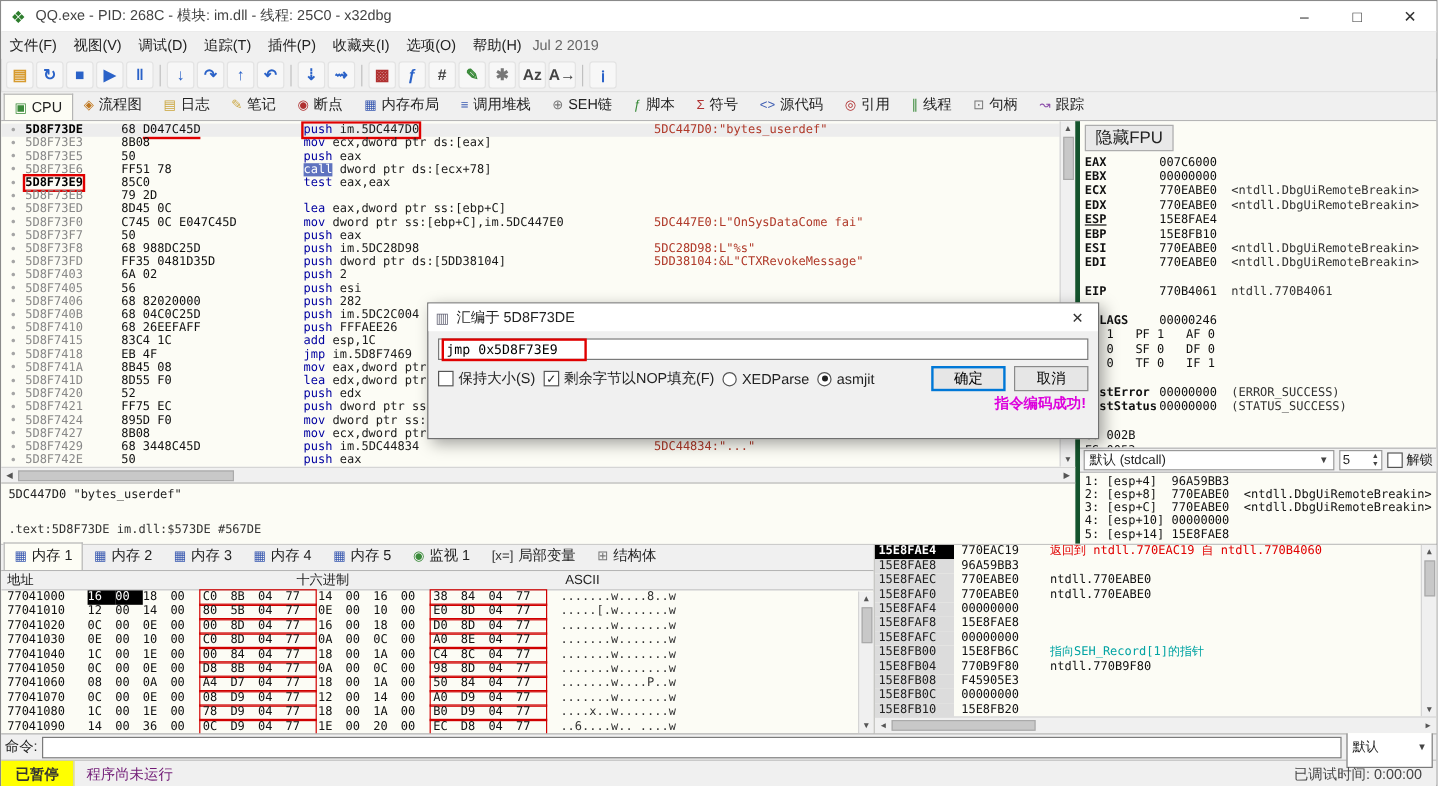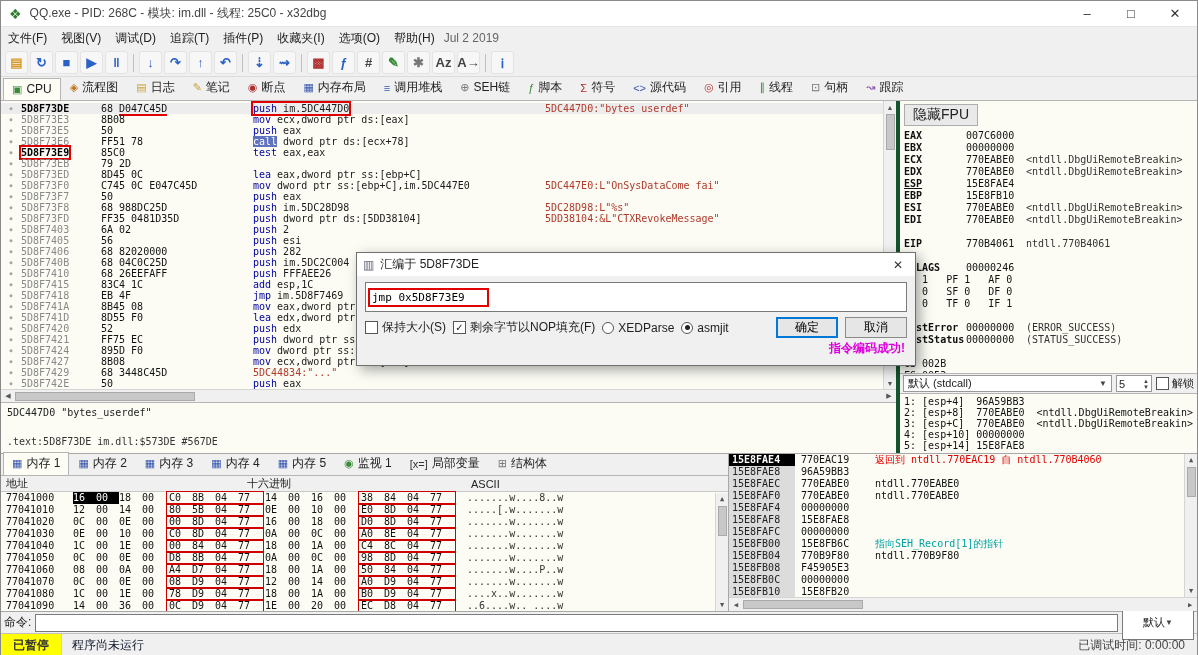--- a/index.html
+++ b/index.html
@@ -113,34 +113,34 @@
   .scmt{flex:1;padding-left:6px;padding-right:14px;overflow:hidden;color:#111;}
   .scmt.ret{color:#e00000;}
   .scmt.seh{color:#00a3a3;}
   .stack-vsb{bottom:14px;}
   .stackh{position:absolute;left:0;right:0;bottom:0;height:14px;}
 
   
   .cmdrow{height:22px;display:flex;align-items:center;border-top:1px solid #a8a8a8;background:#f0f0f0;padding:0 3px;gap:4px;}
   .cmdlabel{color:#222;}
   .cmdinput{flex:1;height:18px;background:#fff;border:1px solid #7a7a7a;font-family:"DejaVu Sans Mono",monospace;font-size:11px;padding:0 3px;}
-  .cmdsel{width:72px;height:18px;border:1px solid #7a7a7a;background:#fff;display:flex;align-items:center;justify-content:center;padding:16px 4px;font-size:11px;}
+  .cmdsel{width:72px;height:18px;border:1px solid #7a7a7a;background:#fff;display:flex;align-items:center;justify-content:space-between;padding:16px 4px;font-size:11px;}
 
   
   .statusbar{height:23px;display:flex;align-items:center;background:#f0f0f0;border-top:1px solid #c0c0c0;gap:10px;}
   .paused{background:#ffff00;color:#333;font-weight:bold;height:100%;display:flex;align-items:center;padding:0 12px;border-right:1px solid #d0d0d0;}
-  .statmsg{color:#0f172a;}
+  .statmsg{color:#701a75;}
   .stattime{margin-left:auto;color:#444;padding-right:12px;}
 
   
   .dlg{position:absolute;left:355px;top:251px;width:560px;height:114px;background:#f0f0f0;border:1px solid #707070;box-shadow:4px 4px 12px rgba(0,0,0,.35);}
   .dlg-title{height:23px;background:#fff;display:flex;align-items:center;gap:6px;padding-left:6px;font-size:12px;color:#222;}
   .dlg-icon{color:#667;}
   .dlg-close{margin-left:auto;width:34px;height:100%;display:flex;align-items:center;justify-content:center;color:#333;}
-  .dlg-input{margin:6px 8px 5px;height:30px;background:#fff;border:1px solid #7a7a7a;display:flex;align-items:center;font-family:"DejaVu Sans Mono",monospace;font-size:11px;padding-left:2px;}
+  .dlg-input{margin:6px 8px 5px;height:18px;background:#fff;border:1px solid #7a7a7a;display:flex;align-items:center;font-family:"DejaVu Sans Mono",monospace;font-size:11px;padding-left:2px;}
   .redwrap{border:2px solid #e00000;padding:1px 22px 1px 2px;color:#000;}
   .dlg-ctl{display:flex;align-items:center;margin:2px 8px;gap:7px;font-size:12px;white-space:nowrap;}
   .dlg-ctl label{display:flex;align-items:center;gap:4px;}
   .cb{width:13px;height:13px;border:1px solid #555;background:#fff;display:inline-flex;align-items:center;justify-content:center;font-size:10px;color:#222;}
   .rb{width:12px;height:12px;border:1px solid #555;border-radius:50%;background:#fff;display:inline-flex;align-items:center;justify-content:center;}
   .rb.on::after{content:"";width:5px;height:5px;border-radius:50%;background:#222;}
   .btn{min-width:62px;height:21px;border:1px solid #8a8a8a;background:#e6e6e6;font-size:12px;font-family:"Liberation Sans",sans-serif;}
   .btn.ok{border:2px solid #0078d7;margin-left:auto;}
   .dlg-status{text-align:right;margin:1px 10px 0;color:#dd00dd;font-weight:bold;font-size:12px;}
 </style>
@@ -283,21 +283,21 @@
           <div class="drow"><span class="gut">●</span><span class="addr">5D8F740B</span><span class="bytes">68 04C0C25D</span><span class="instr"><span class="mn">push</span><span class="ops"> im.5DC2C004</span></span><span class="cmt">5DC2C004:"file"</span></div>
           <div class="drow"><span class="gut">●</span><span class="addr">5D8F7410</span><span class="bytes">68 26EEFAFF</span><span class="instr"><span class="mn">push</span><span class="ops"> FFFAEE26</span></span><span class="cmt"></span></div>
           <div class="drow"><span class="gut">●</span><span class="addr">5D8F7415</span><span class="bytes">83C4 1C</span><span class="instr"><span class="mn">add</span><span class="ops"> esp,1C</span></span><span class="cmt"></span></div>
           <div class="drow"><span class="gut">●</span><span class="addr">5D8F7418</span><span class="bytes">EB 4F</span><span class="instr"><span class="mn">jmp</span><span class="ops"> im.5D8F7469</span></span><span class="cmt"></span></div>
           <div class="drow"><span class="gut">●</span><span class="addr">5D8F741A</span><span class="bytes">8B45 08</span><span class="instr"><span class="mn">mov</span><span class="ops"> eax,dword ptr ss:[ebp+8]</span></span><span class="cmt"></span></div>
           <div class="drow"><span class="gut">●</span><span class="addr">5D8F741D</span><span class="bytes">8D55 F0</span><span class="instr"><span class="mn">lea</span><span class="ops"> edx,dword ptr ss:[ebp-10]</span></span><span class="cmt"></span></div>
           <div class="drow"><span class="gut">●</span><span class="addr">5D8F7420</span><span class="bytes">52</span><span class="instr"><span class="mn">push</span><span class="ops"> edx</span></span><span class="cmt"></span></div>
           <div class="drow"><span class="gut">●</span><span class="addr">5D8F7421</span><span class="bytes">FF75 EC</span><span class="instr"><span class="mn">push</span><span class="ops"> dword ptr ss:[ebp-14]</span></span><span class="cmt"></span></div>
           <div class="drow"><span class="gut">●</span><span class="addr">5D8F7424</span><span class="bytes">895D F0</span><span class="instr"><span class="mn">mov</span><span class="ops"> dword ptr ss:[ebp-10],ebx</span></span><span class="cmt"></span></div>
           <div class="drow"><span class="gut">●</span><span class="addr">5D8F7427</span><span class="bytes">8B08</span><span class="instr"><span class="mn">mov</span><span class="ops"> ecx,dword ptr ds:[eax]</span></span><span class="cmt"></span></div>
-          <div class="drow"><span class="gut">●</span><span class="addr">5D8F7429</span><span class="bytes">68 3448C45D</span><span class="cmt">5DC44834:"..."</span></div>
+          <div class="drow"><span class="gut">●</span><span class="addr">5D8F7429</span><span class="bytes">68 3448C45D</span><span class="instr"><span class="mn">push</span><span class="ops"> im.5DC44834</span></span><span class="cmt">5DC44834:"..."</span></div>
           <div class="drow"><span class="gut">●</span><span class="addr">5D8F742E</span><span class="bytes">50</span><span class="instr"><span class="mn">push</span><span class="ops"> eax</span></span><span class="cmt"></span></div>
         </div>
       <div class="hscroll">
         <span class="arr">◀</span>
         <div class="track">
             <div class="hthumb" style="width:180px"></div>
           </div>
         <span class="arr">▶</span>
       </div>
       <div class="infopane mono">

